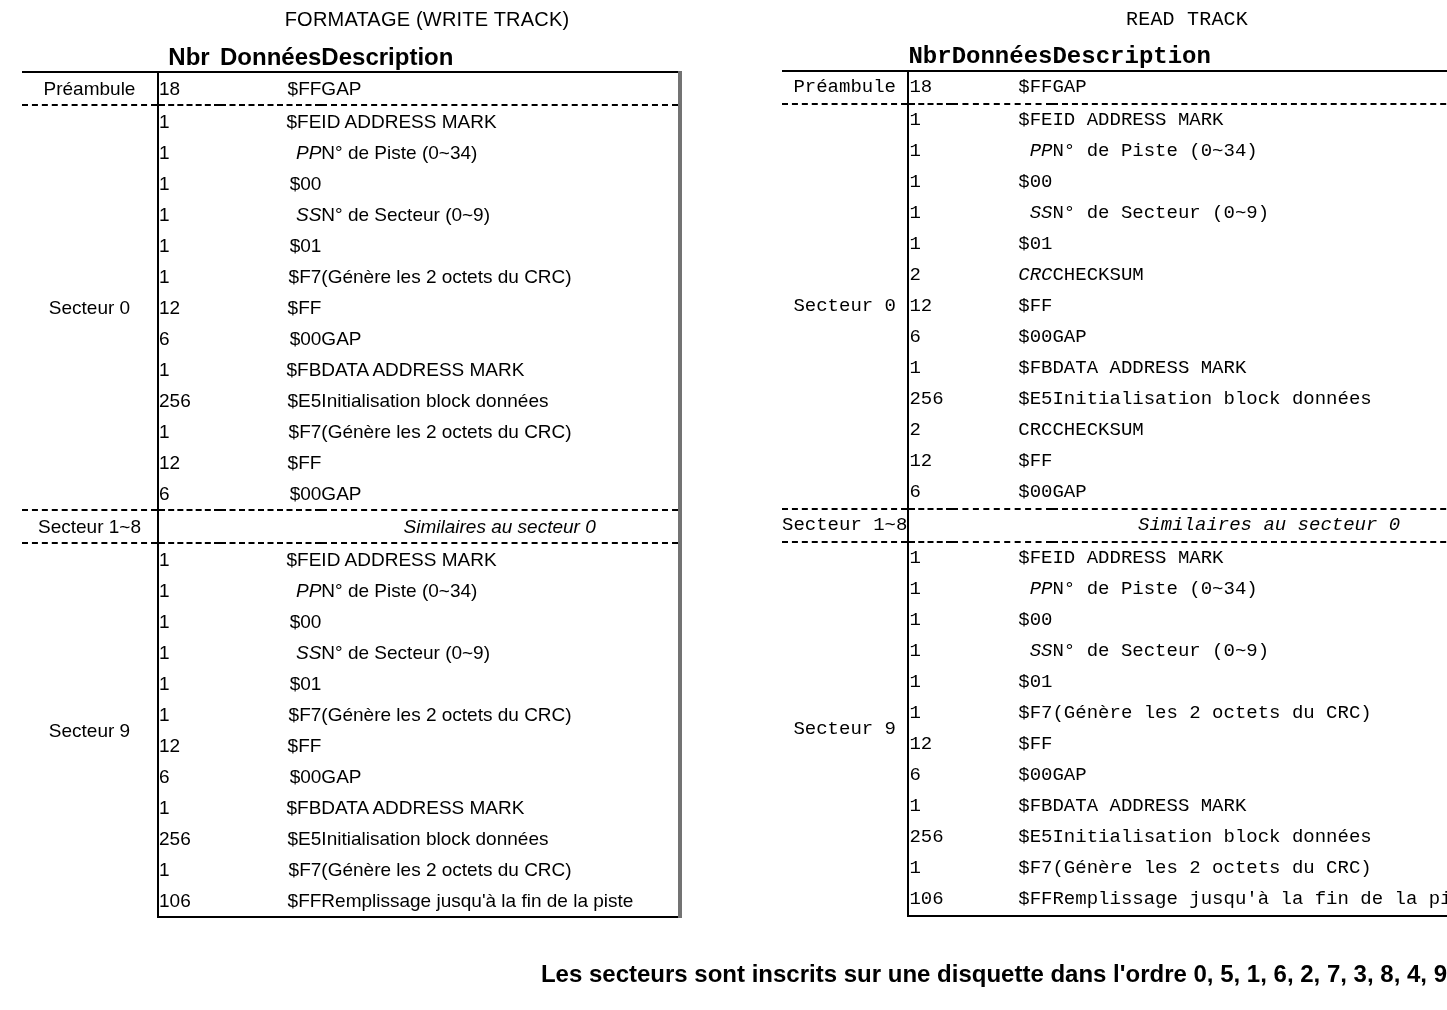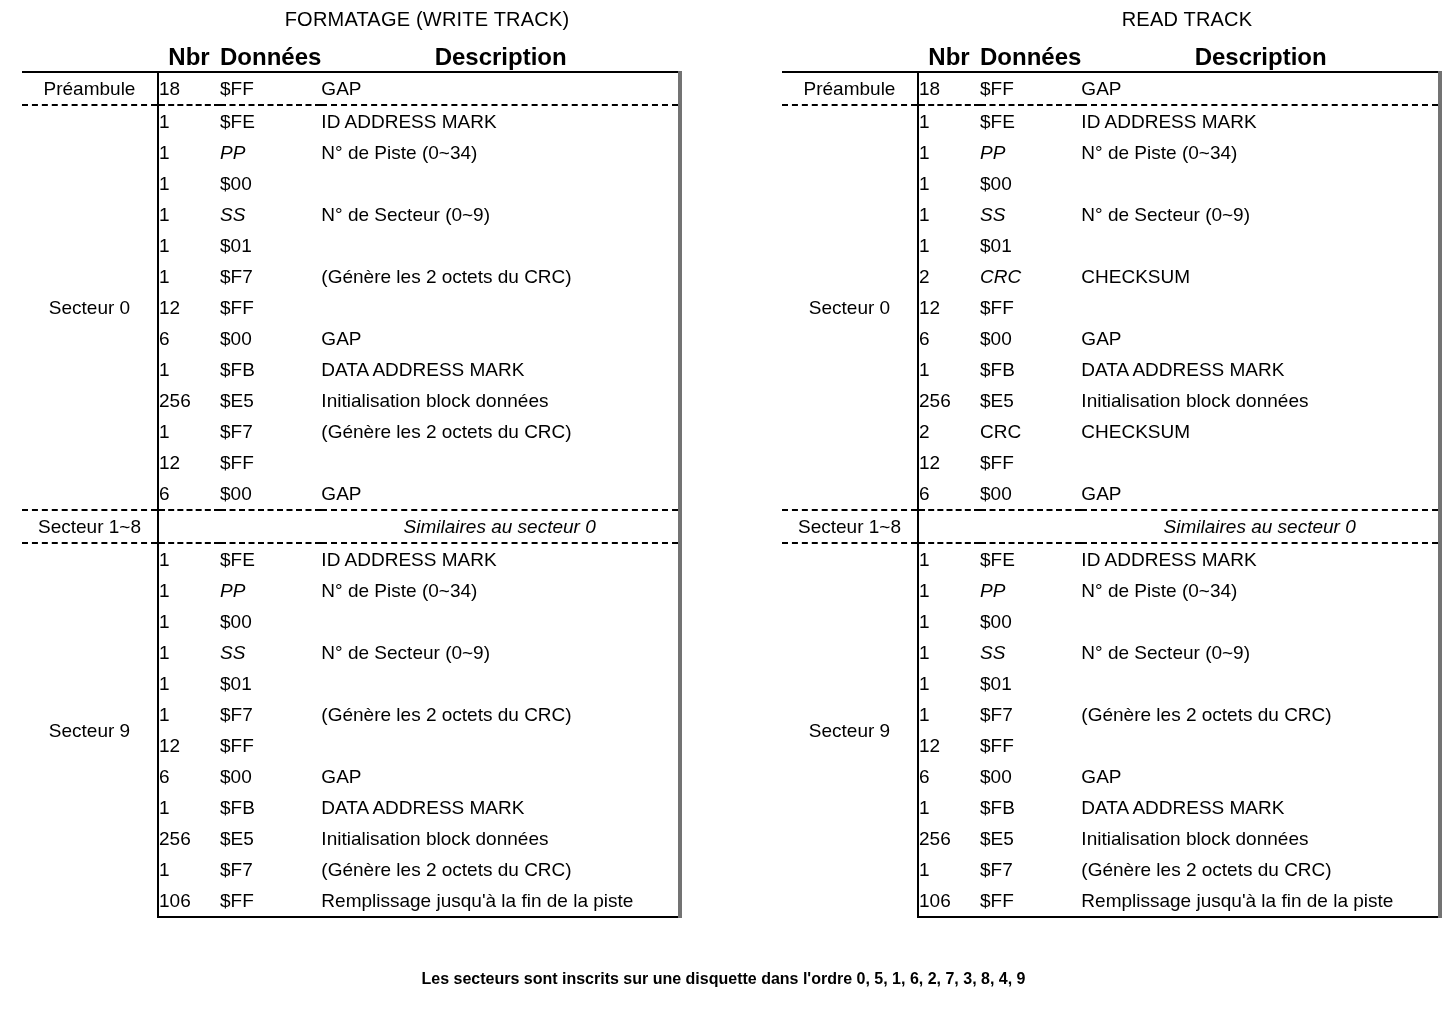--- a/index.html
+++ b/index.html
@@ -24,20 +24,21 @@
     display: flex;
     justify-content: flex-start;
     padding-top: 8px;
   }
   .table-block {
     width: 660px;
     margin-left: 22px;
   }
   .table-block.right {
     margin-left: 100px;
+    font-family: Liberation Mono, monospace;
   }
   .table-title {
     text-align: center;
     font-size: 20px;
     letter-spacing: 0.2px;
     padding-left: 150px;
     margin-bottom: 12px;
   }
   table.tt {
     border-collapse: collapse;
@@ -55,39 +56,39 @@
 
   .hdr td {
     font-weight: bold;
     font-size: 24px;
     padding-bottom: 6px;
   }
   .hdr .h-nbr, .hdr .h-data {
     text-align: center;
   }
   .hdr .h-desc {
-    text-align: center;
+    text-align: left;
     padding-left: 0;
   }
 
   .row td {
     height: 31px;
     line-height: 31px;
   }
   .lbl {
     text-align: center;
     padding-right: 10px;
     white-space: nowrap;
   }
   .nbr {
     text-align: left;
     border-left: 2px solid #000;
   }
   .dta {
-    text-align: left;
+    text-align: right;
   }
   .dta.italic {
     font-style: italic;
   }
   .desc {
     padding-left: 12px;
     white-space: nowrap;
     border-right: 4px solid #737373;
   }
   .desc.center-italic {
@@ -105,23 +106,23 @@
     line-height: 0;
     padding: 0;
     border-top: 2px dashed #000;
   }
 
   .footer {
     position: absolute;
     left: 0;
     right: 0;
     bottom: 22px;
-    text-align: center;
+    text-align: right;
     font-weight: bold;
-    font-size: 16px;
+    font-size: 24px;
   }
 </style>
 </head>
 <body>
 
 <div class="page">
 
   <div class="tables">
 
     <div class="table-block">

